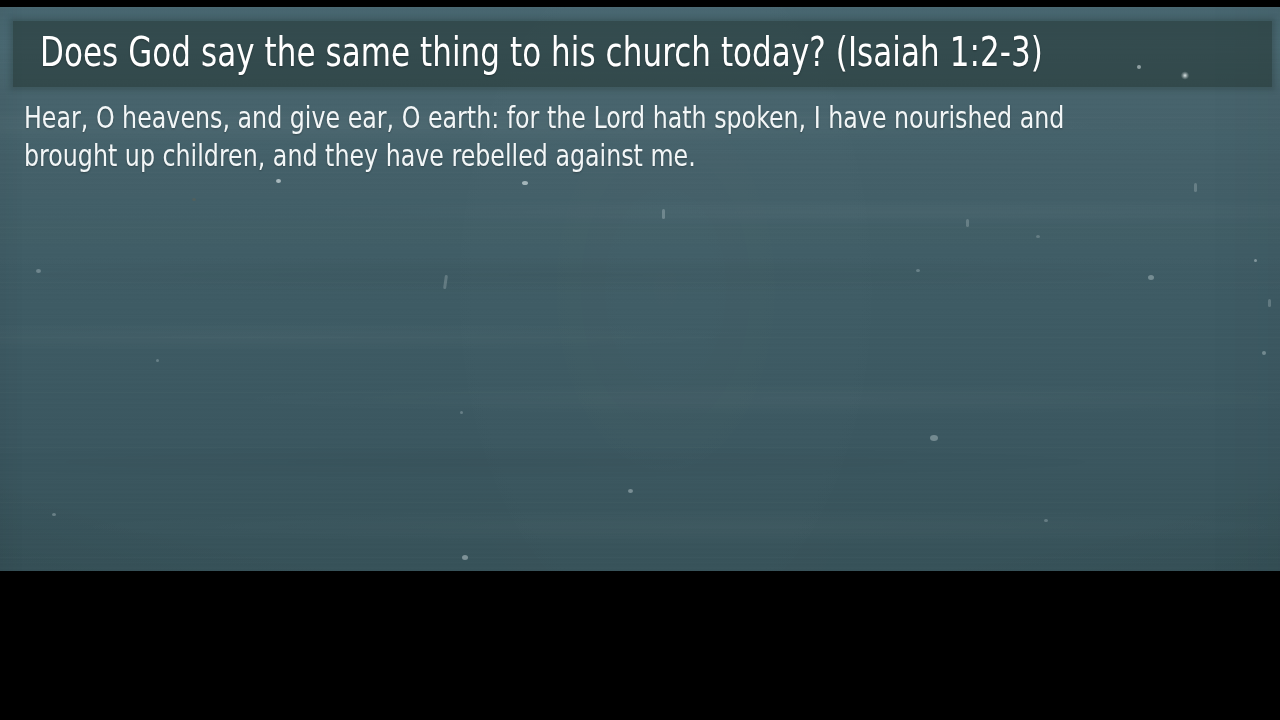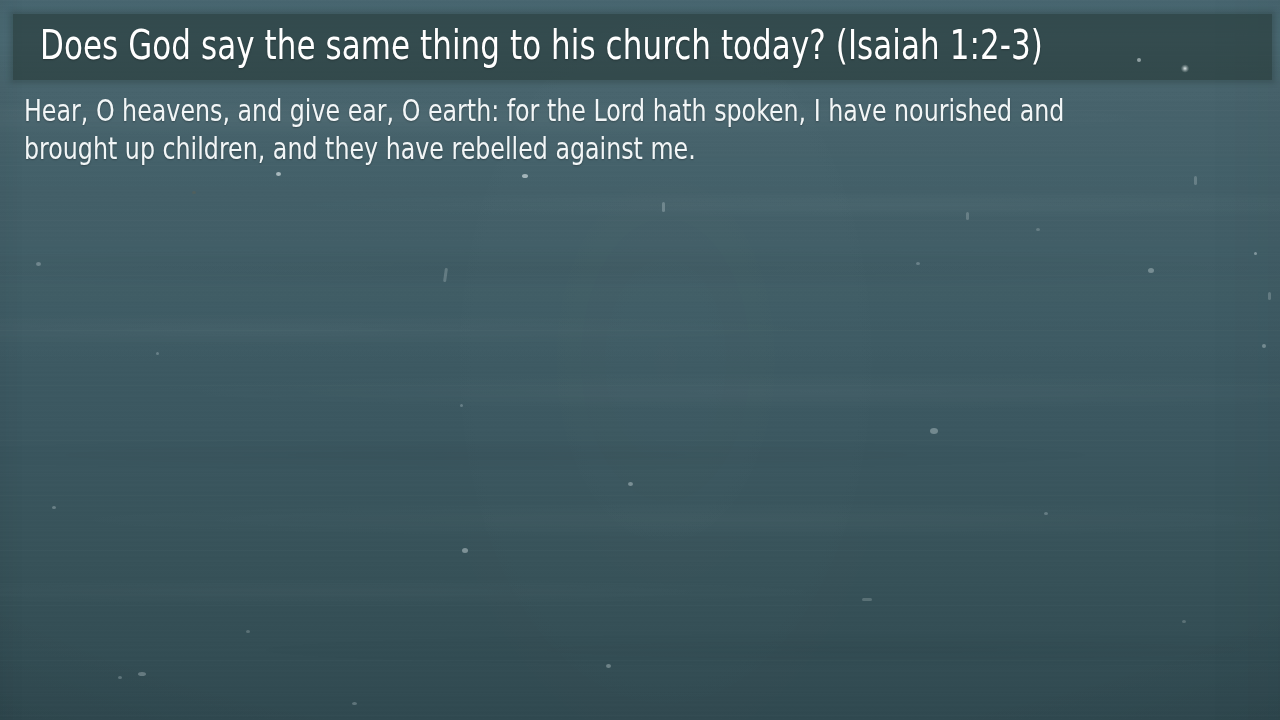--- a/index.html
+++ b/index.html
@@ -5,25 +5,26 @@
 <style>
   html, body {
     margin: 0;
     padding: 0;
     background: #000;
   }
 
   #slide {
     position: relative;
     width: 1280px;
-    height: 720px;
+    height: 564px;
     overflow: hidden;
     font-family: "Liberation Sans", "DejaVu Sans", sans-serif;
     
     background-color: #3f5c66;
+    margin-top: 7px;
   }
 
   
 
   
   .bg-tone {
     position: absolute;
     inset: 0;
     background:
       linear-gradient(to bottom,

